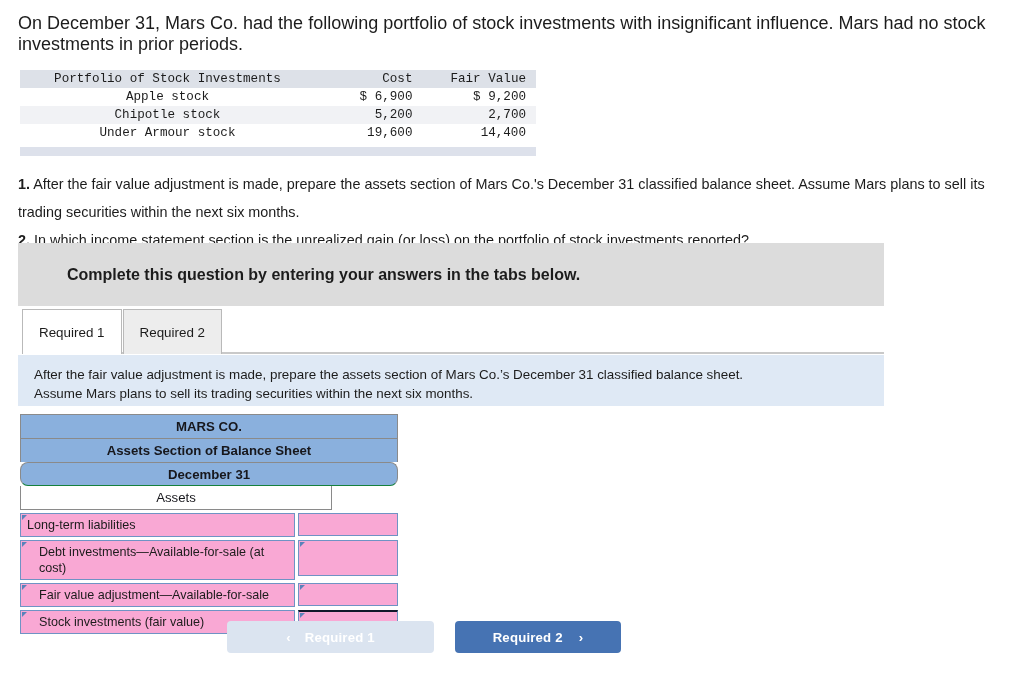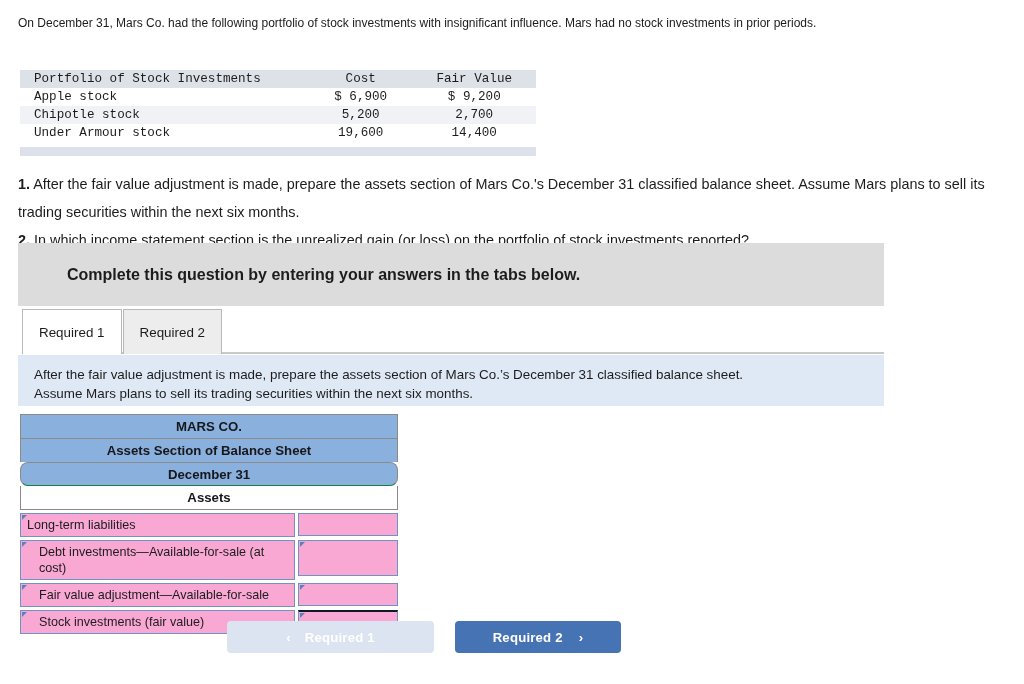--- a/index.html
+++ b/index.html
@@ -20,21 +20,21 @@
     height: 684px;
     padding: 0;
   }
 
   
   .intro {
     position: absolute;
     left: 18px;
     top: 13px;
     width: 975px;
-    font-size: 12px;
+    font-size: 18px;
     line-height: 21px;
     color: #1c1c1c;
   }
 
   
   .portfolio-wrap {
     position: absolute;
     left: 20px;
     top: 70px;
     width: 516px;
@@ -48,22 +48,22 @@
   }
   table.portfolio th,
   table.portfolio td {
     padding: 2px 8px 2px 0;
     height: 16px;
     font-weight: normal;
     white-space: nowrap;
   }
   table.portfolio thead tr { background: #dde1e8; }
   table.portfolio tbody tr.shade { background: #f1f2f5; }
-  .col-name { text-align: left; padding-left: 14px !important; width: 56%; }
-  .col-num  { text-align: center; width: 22%; padding-right: 10px !important; }
+  .col-name { text-align: center; padding-left: 14px !important; width: 56%; }
+  .col-num  { text-align: right; width: 22%; padding-right: 10px !important; }
   .portfolio-footer {
     height: 9px;
     background: #dde1eb;
     margin-top: 5px;
     width: 516px;
   }
 
   
   .questions {
     position: absolute;
@@ -178,30 +178,30 @@
     border-bottom: none;
     display: flex;
     align-items: center;
     justify-content: center;
     font-size: 13.2px;
     font-weight: bold;
     color: #17171c;
   }
   .bs-head.last { border-bottom: 1px solid #15803d; border-radius: 8px; }
   .bs-subhead {
-    width: 378px;
+    width: 312px;
     height: 24px;
     background: #ffffff;
     border: 1px solid #8a8a8a;
     border-top: none;
     display: flex;
     align-items: center;
     justify-content: center;
     font-size: 13.2px;
-    font-weight: bold;
+    font-weight: normal;
     color: #17171c;
   }
 
   
   .inrow {
     display: flex;
     align-items: flex-start;
     margin-top: 3px;
   }
   .cell-label, .cell-value {

